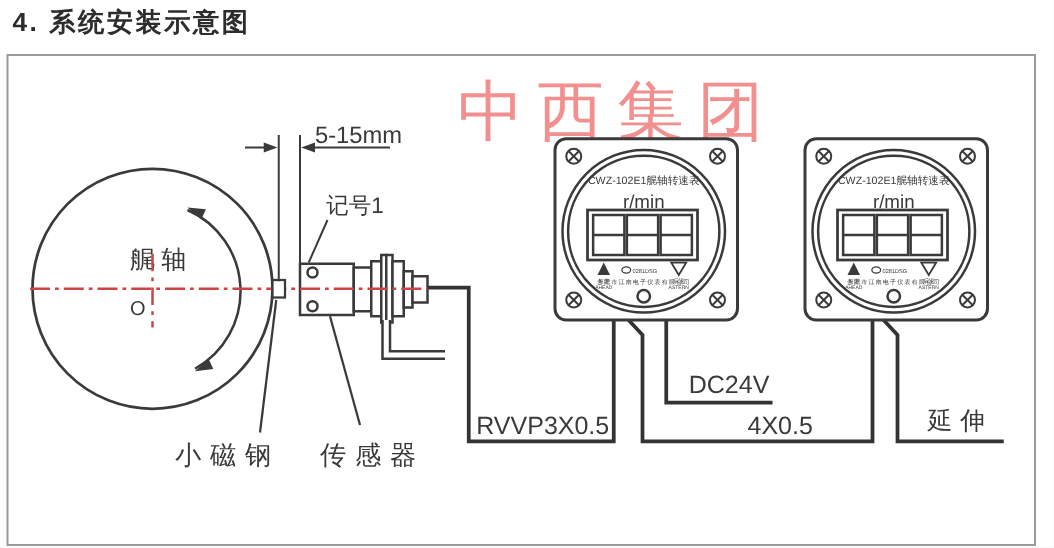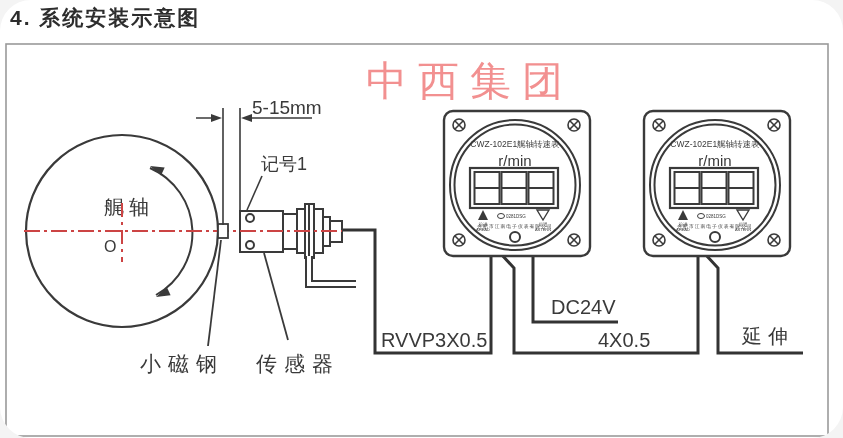--- a/index.html
+++ b/index.html
@@ -1,28 +1,27 @@
 <!DOCTYPE html>
 <html><head>
 <meta charset="utf-8">
 <style>
   html,body{margin:0;padding:0;background:#f4f4f4;}
   .canvas{
     position:relative;width:843px;height:438px;background:#ffffff;overflow:hidden;
     font-family:"Liberation Sans","DejaVu Sans",sans-serif;
-    border-radius:31px;
   }
   .page-title{
     position:absolute;left:10px;top:4px;margin:0;
     font-size:21px;font-weight:bold;color:#2d2d2d;letter-spacing:2px;
     font-family:"Liberation Sans","DejaVu Sans",sans-serif;
   }
   .watermark{
     position:absolute;left:366px;top:54px;
-    font-size:41px;letter-spacing:11px;color:#f29090;white-space:nowrap;
+    font-size:53px;letter-spacing:11px;color:#f29090;white-space:nowrap;
   }
   svg{position:absolute;left:0;top:0;}
   svg text{fill:#3a3a3a;font-family:"Liberation Sans","DejaVu Sans",sans-serif;}
 </style>
 </head>
 <body>
 
 <div class="canvas">
 
   <h1 class="page-title">4. 系统安装示意图</h1>

